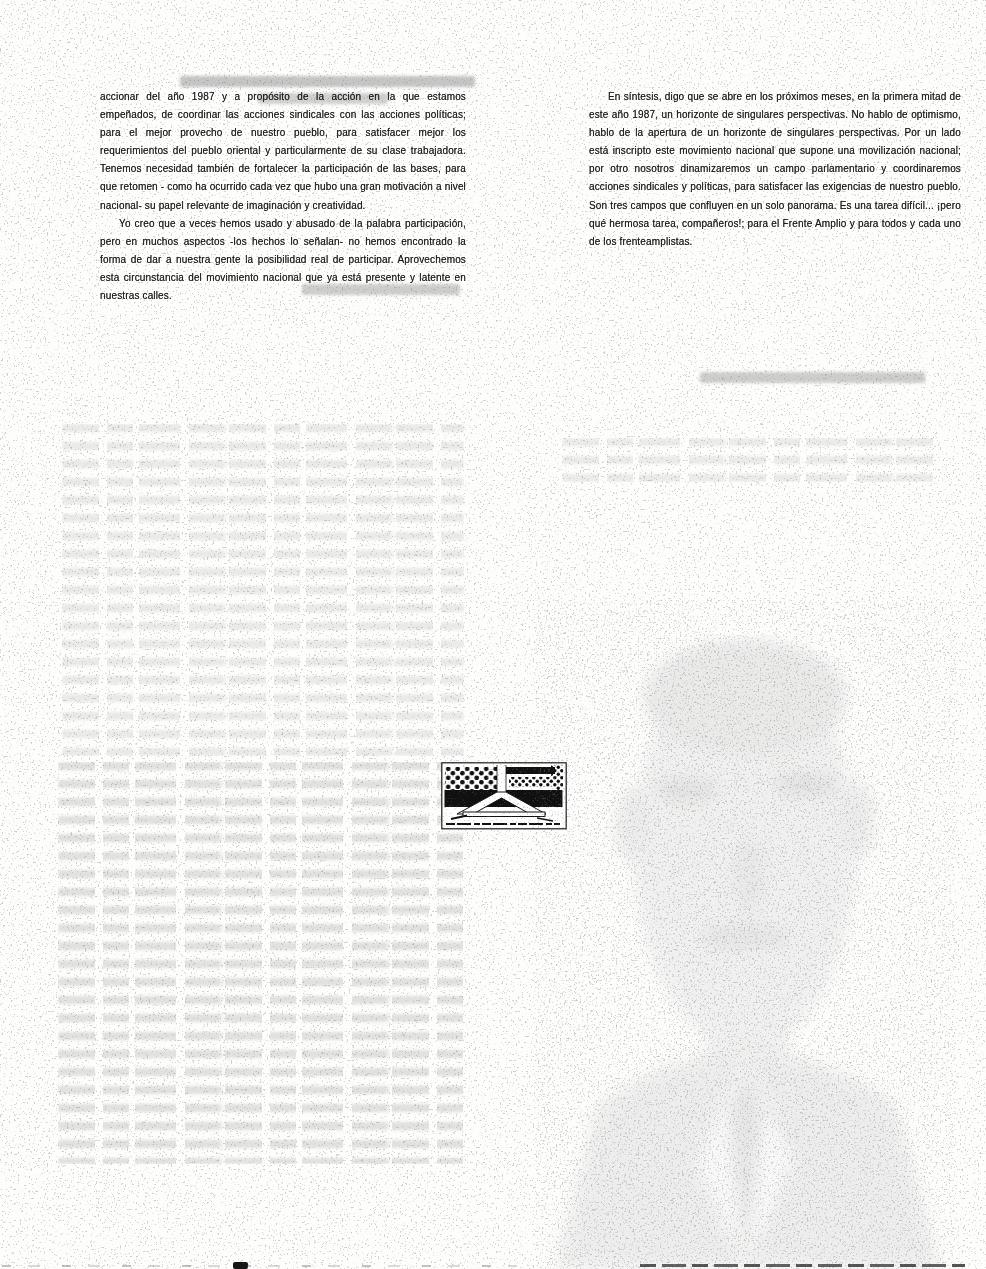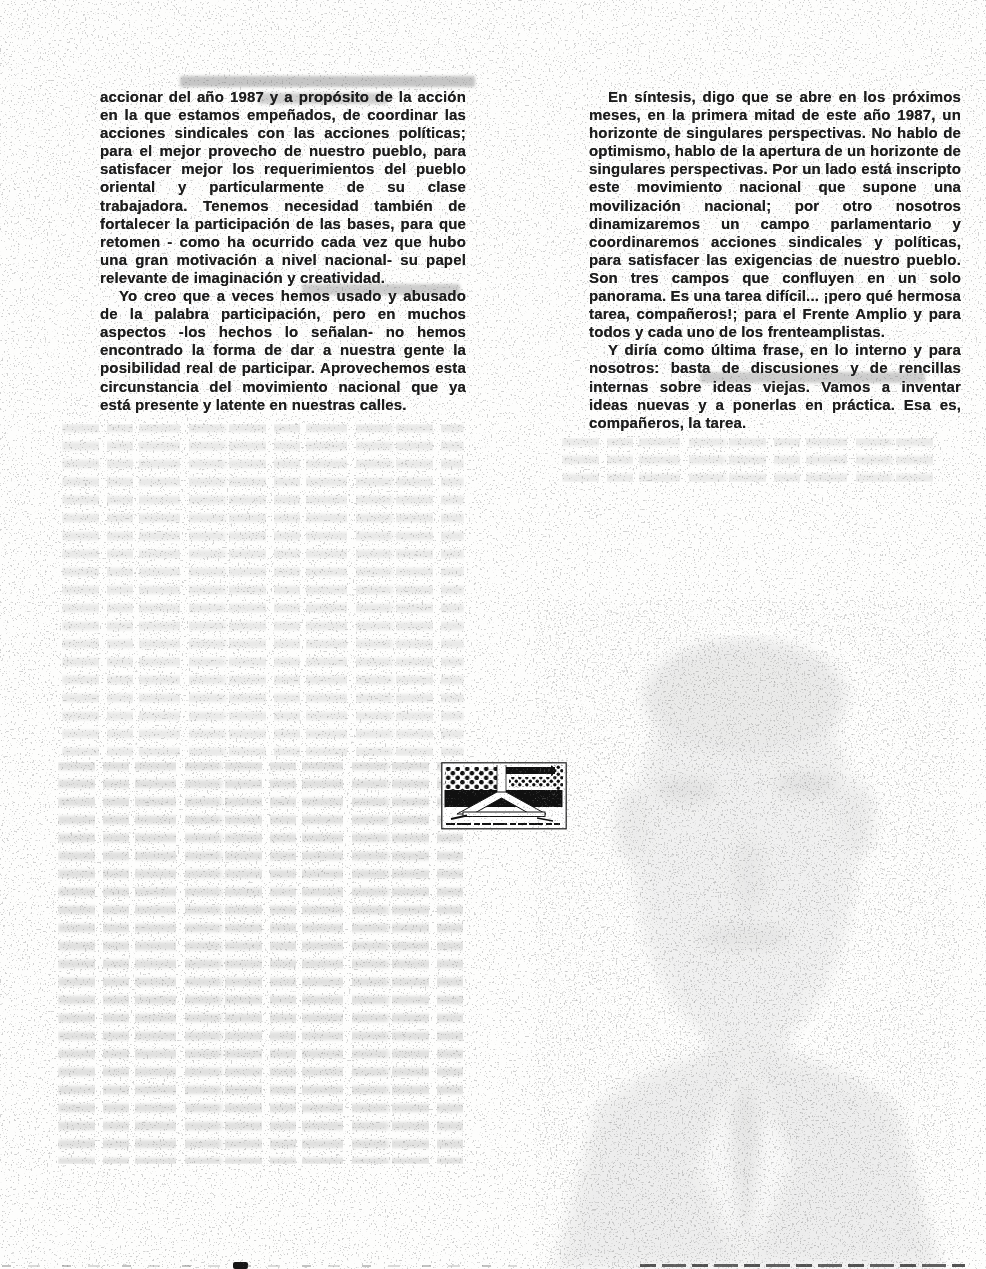--- a/index.html
+++ b/index.html
@@ -7,22 +7,22 @@
 
   .page {
     position:relative; width:986px; height:1269px;
     background:#fdfdfc; overflow:hidden;
     font-family:"Liberation Sans", sans-serif;
   }
 
   
   .column {
     position:absolute; top:88px; z-index:3;
-    color:#1b1b1b; font-weight:700;
-    font-size:15px; line-height:18.1px;
+    color:#1b1b1b; font-weight:400;
+    font-size:10px; line-height:18.1px;
     letter-spacing:0.15px; text-align:justify;
     text-shadow:0 0 0.5px rgba(25,25,25,0.7);
   }
   .col-left  { left:100px; width:366px; }
   .col-right { left:589px; width:372px; }
   .column p { margin:0; }
   .column p.indent { text-indent:19px; }
 
   
   .ghost-lines {
@@ -96,21 +96,20 @@
   <div class="ghost-bar gh-head-1"></div>
   <div class="ghost-bar gh-head-2"></div>
 
   <div class="column col-left">
     <p class="para">accionar del año 1987 y a propósito de la acción en la que estamos empeñados, de coordinar las acciones sindicales con las acciones políticas; para el mejor provecho de nuestro pueblo, para satisfacer mejor los requerimientos del pueblo oriental y particularmente de su clase trabajadora. Tenemos necesidad también de fortalecer la participación de las bases, para que retomen - como ha ocurrido cada vez que hubo una gran motivación a nivel nacional- su papel relevante de imaginación y creatividad.</p>
     <p class="para indent">Yo creo que a veces hemos usado y abusado de la palabra participación, pero en muchos aspectos -los hechos lo señalan- no hemos encontrado la forma de dar a nuestra gente la posibilidad real de participar. Aprovechemos esta circunstancia del movimiento nacional que ya está presente y latente en nuestras calles.</p>
   </div>
 
   <div class="column col-right">
     <p class="para indent">En síntesis, digo que se abre en los próximos meses, en la primera mitad de este año 1987, un horizonte de singulares perspectivas. No hablo de optimismo, hablo de la apertura de un horizonte de singulares perspectivas. Por un lado está inscripto este movimiento nacional que supone una movilización nacional; por otro nosotros dinamizaremos un campo parlamentario y coordinaremos acciones sindicales y políticas, para satisfacer las exigencias de nuestro pueblo. Son tres campos que confluyen en un solo panorama. Es una tarea difícil... ¡pero qué hermosa tarea, compañeros!; para el Frente Amplio y para todos y cada uno de los frenteamplistas.</p>
-    <p class="para indent">Y diría como última frase, en lo interno y para nosotros: basta de discusiones y de rencillas internas sobre ideas viejas. Vamos a inventar ideas nuevas y a ponerlas en práctica. Esa es, compañeros, la tarea.</p>
   </div>
 
   <div class="ghost-lines ghost-left-upper"></div>
   <div class="ghost-lines ghost-left-lower"></div>
   <div class="ghost-lines ghost-right-frag"></div>
   <div class="ghost-bar gh-frag-a"></div>
   <div class="ghost-bar gh-frag-b"></div>
 
   <div class="portrait">
     <svg width="400" height="634" viewBox="0 0 400 634" xmlns="http://www.w3.org/2000/svg">

